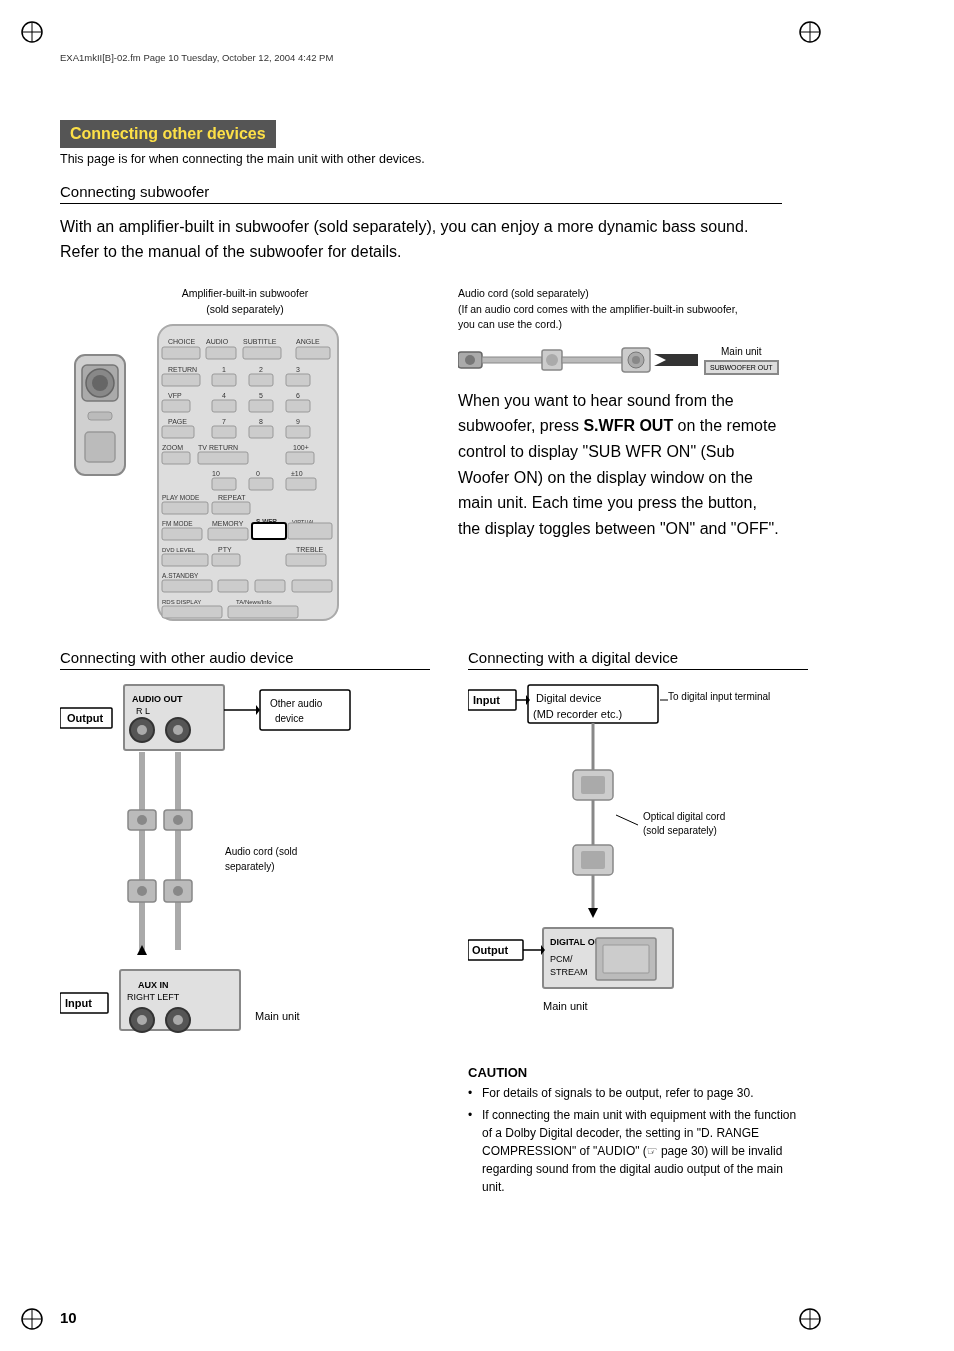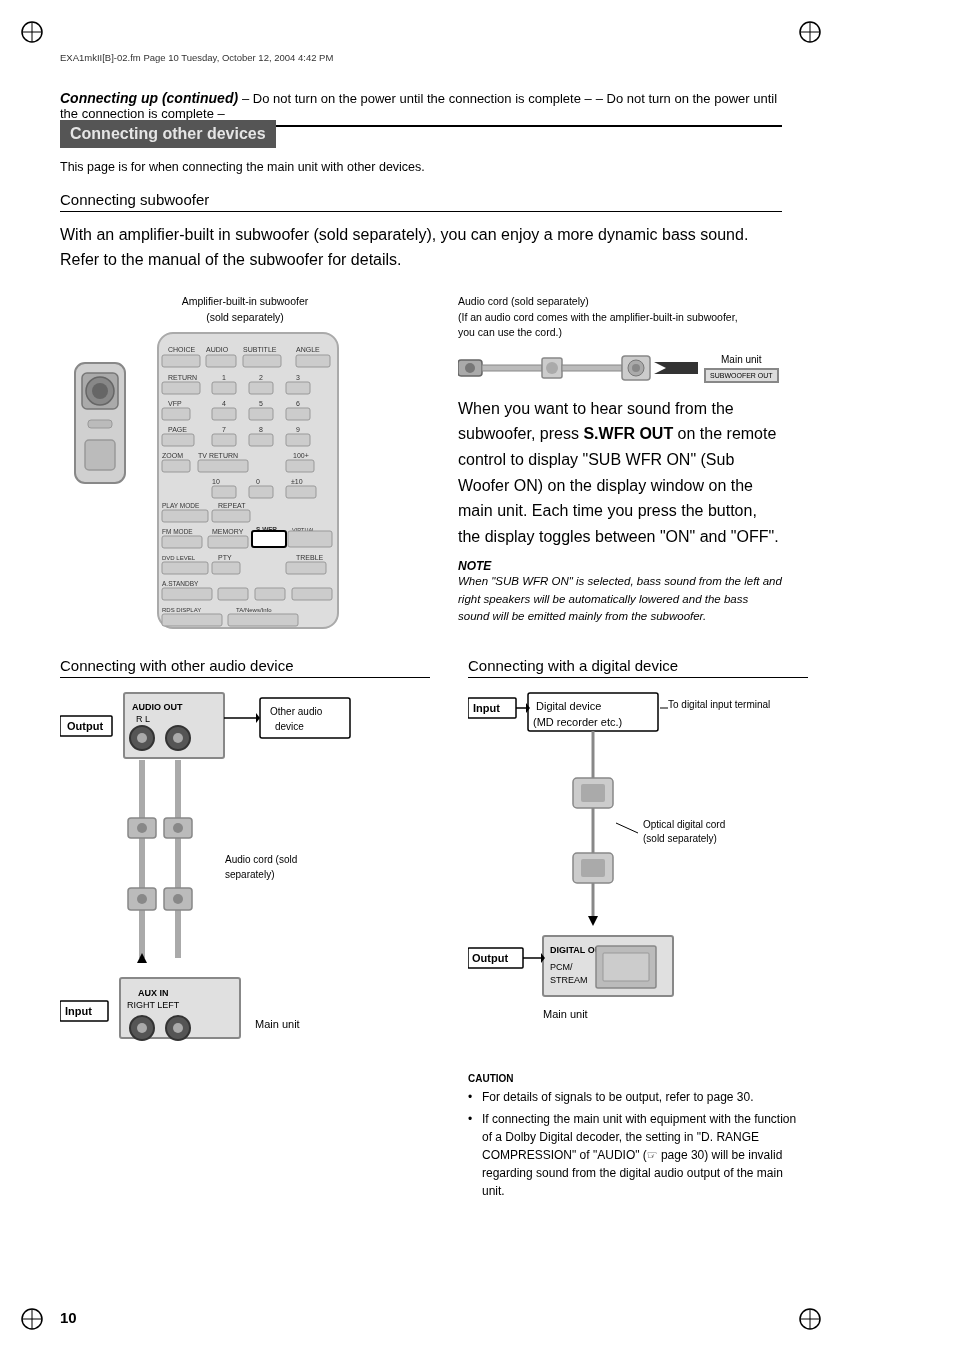--- a/index.html
+++ b/index.html
@@ -61,26 +61,26 @@
       position: absolute;
       top: 120px;
       left: 60px;
       right: 60px;
       bottom: 60px;
     }
 
     
     .section-title-box {
       background: #555;
-      color: #e5e5e5;
+      color: #fde047;
       padding: 5px 10px;
       font-size: 16px;
       font-weight: bold;
       display: inline-block;
-      margin-bottom: 10px;
+      margin-bottom: 2px;
     }
 
     .intro-text {
       font-size: 12.5px;
       margin-bottom: 14px;
       line-height: 1.5;
     }
 
     
     .sub-section-title {
@@ -141,21 +141,21 @@
     }
     .bottom-right {
       flex: 1;
     }
 
     .caution-section {
       margin-top: 12px;
     }
     .caution-title {
       font-weight: bold;
-      font-size: 10px;
+      font-size: 13px;
       margin-bottom: 4px;
     }
     .caution-item {
       font-size: 12px;
       line-height: 1.5;
       padding-left: 14px;
       position: relative;
       margin-bottom: 4px;
     }
     .caution-item::before {
@@ -202,28 +202,20 @@
   <div class="corner-mark br">
     <svg viewBox="0 0 28 28">
         <circle cx="14" cy="14" r="10" fill="none" stroke="#000" stroke-width="1.5"></circle>
         <line x1="14" y1="4" x2="14" y2="24" stroke="#000" stroke-width="1"></line>
         <line x1="4" y1="14" x2="24" y2="14" stroke="#000" stroke-width="1"></line>
       </svg>
   </div>
 
   <div class="file-info">EXA1mkII[B]-02.fm  Page 10  Tuesday, October 12, 2004  4:42 PM</div>
 
-  <div class="top-heading">
-    <span class="top-heading-text">
-      <span style="font-style:italic; font-weight:bold;">Connecting up</span>
-      <span style="font-style:italic; font-weight:bold;"> (continued)</span>
-      <span style="font-weight:normal; font-size:13px;">– Do not turn on the power until the connection is complete –</span>
-    </span>
-    <span style="font-size:13px; font-weight:normal;"> – Do not turn on the power until the connection is complete –</span>
-  </div>
 
   <div class="main-content">
 
     
     <div class="section-title-box">Connecting other devices</div>
 
     
     <p class="intro-text">This page is for when connecting the main unit with other devices.</p>
 
     
@@ -381,24 +373,20 @@
                 <span>SUBWOOFER
 OUT</span>
               </div>
             </div>
           </div>
 
           <p class="sub-section-text">
             When you want to hear sound from the subwoofer, press <strong>S.WFR OUT</strong> on the remote control to display "SUB WFR ON" (Sub Woofer ON) on the display window on the main unit. Each time you press the button, the display toggles between "ON" and "OFF".
           </p>
 
-          <div class="note-box">
-            <p class="note-title">NOTE</p>
-            <p class="note-text">When "SUB WFR ON" is selected, bass sound from the left and right speakers will be automatically lowered and the bass sound will be emitted mainly from the subwoofer.</p>
-          </div>
         </div>
       </div>
     </div>
 
     
     <div class="bottom-two-col">
 
       <div class="bottom-left">
         <div class="sub-section-title">Connecting with other audio device</div>
 

